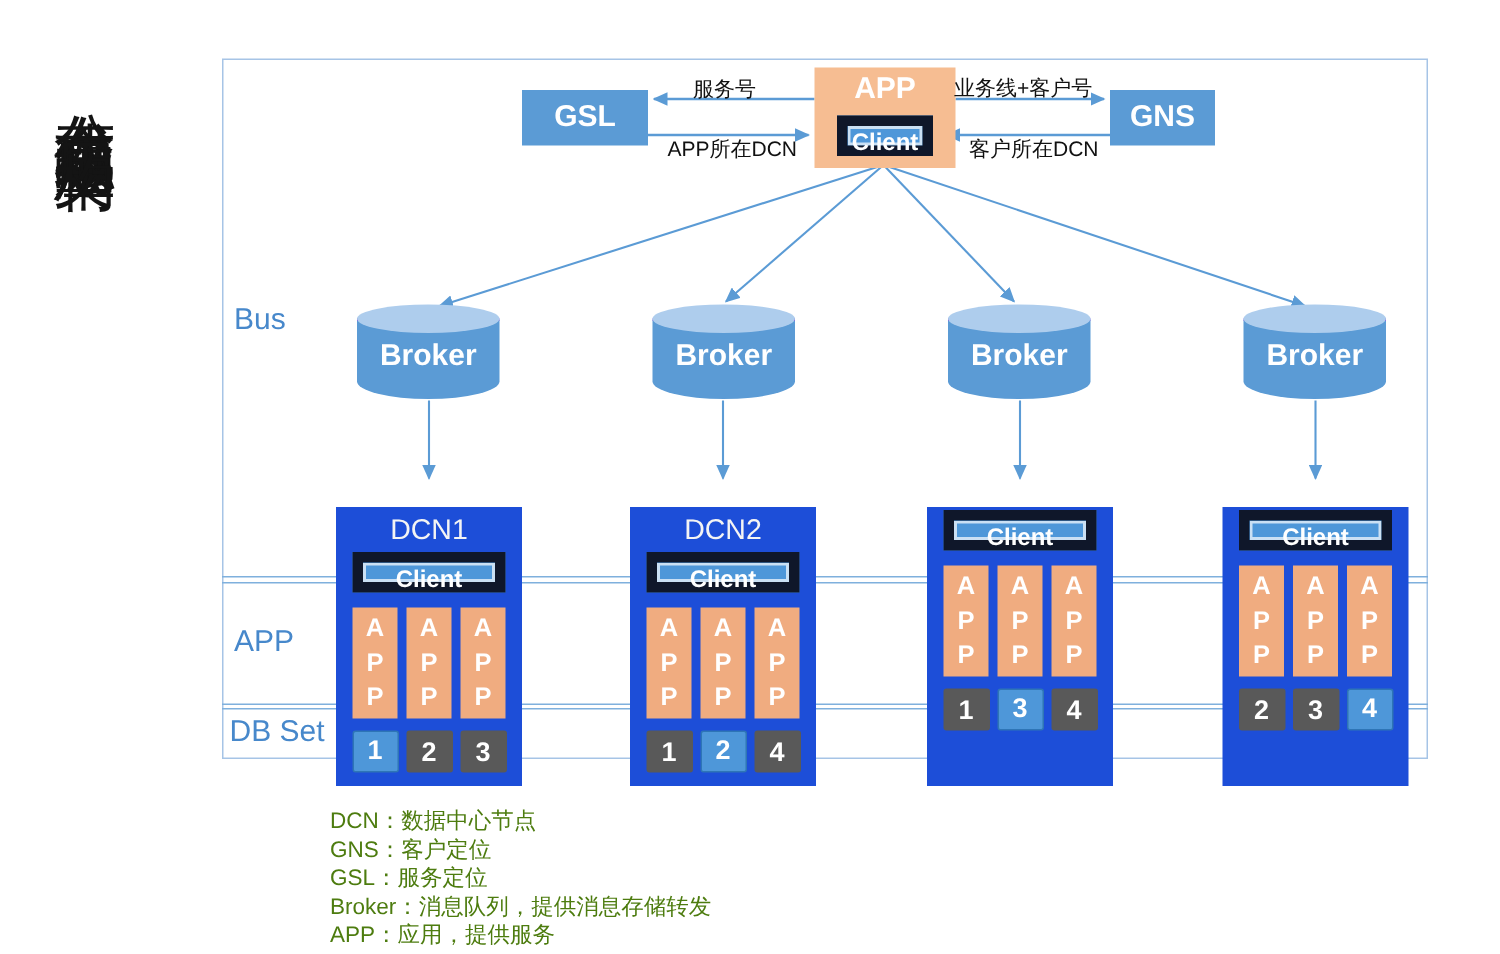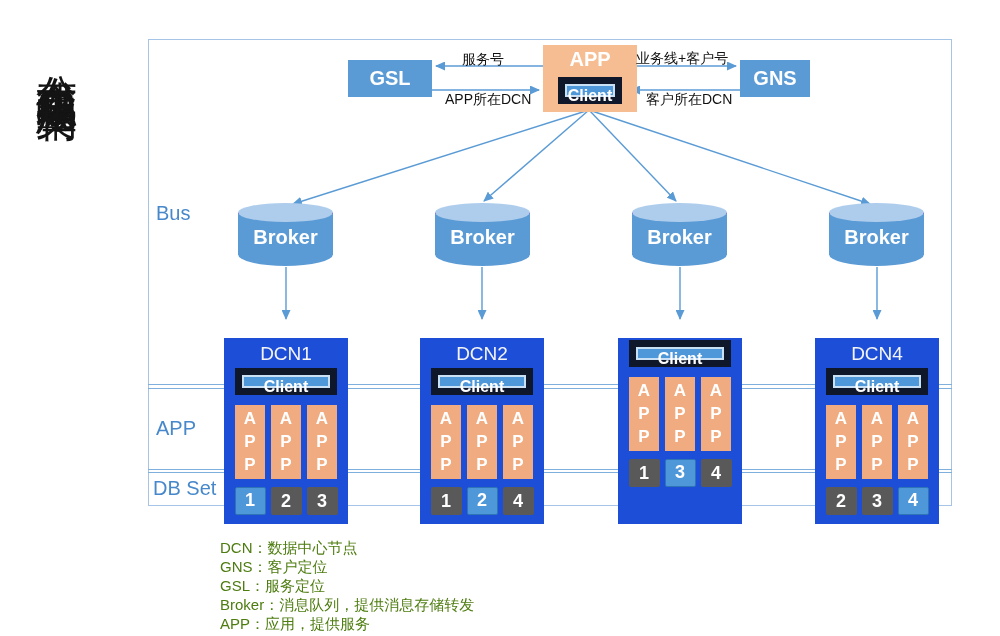--- a/index.html
+++ b/index.html
@@ -177,21 +177,20 @@
       <div class="app-chip">APP</div>
     </div>
     <div class="db-row">
       <div class="db-chip">1</div>
       <div class="db-chip active">3</div>
       <div class="db-chip">4</div>
     </div>
   </div>
 
   <div class="dcn dc4">
-    <div class="dcn-title">DCN4</div>
     <div class="client-btn">Client</div>
     <div class="app-row">
       <div class="app-chip">APP</div>
       <div class="app-chip">APP</div>
       <div class="app-chip">APP</div>
     </div>
     <div class="db-row">
       <div class="db-chip">2</div>
       <div class="db-chip">3</div>
       <div class="db-chip active">4</div>

